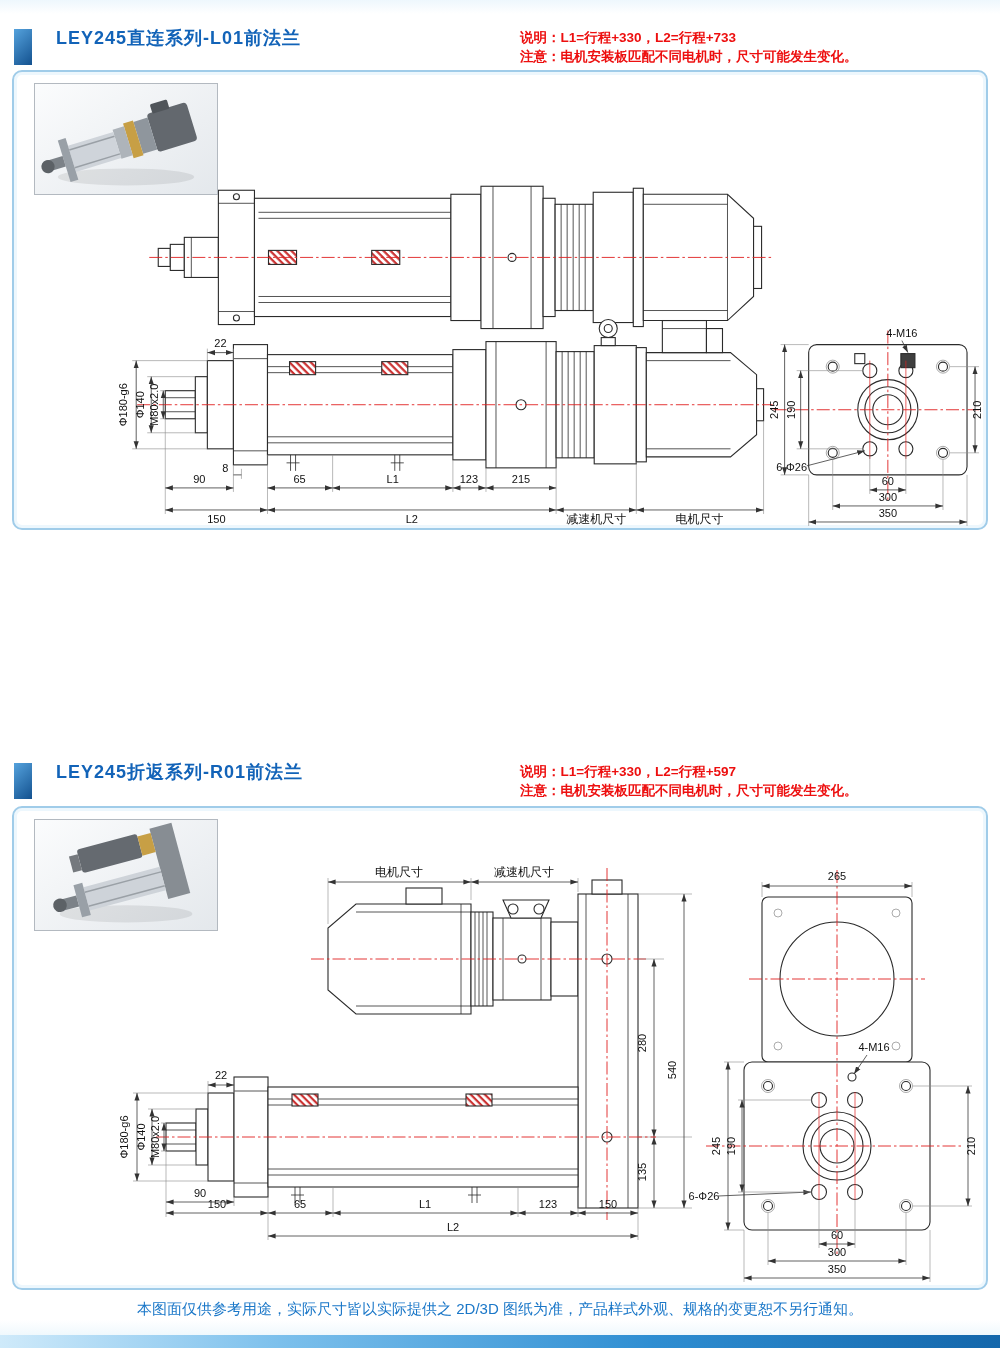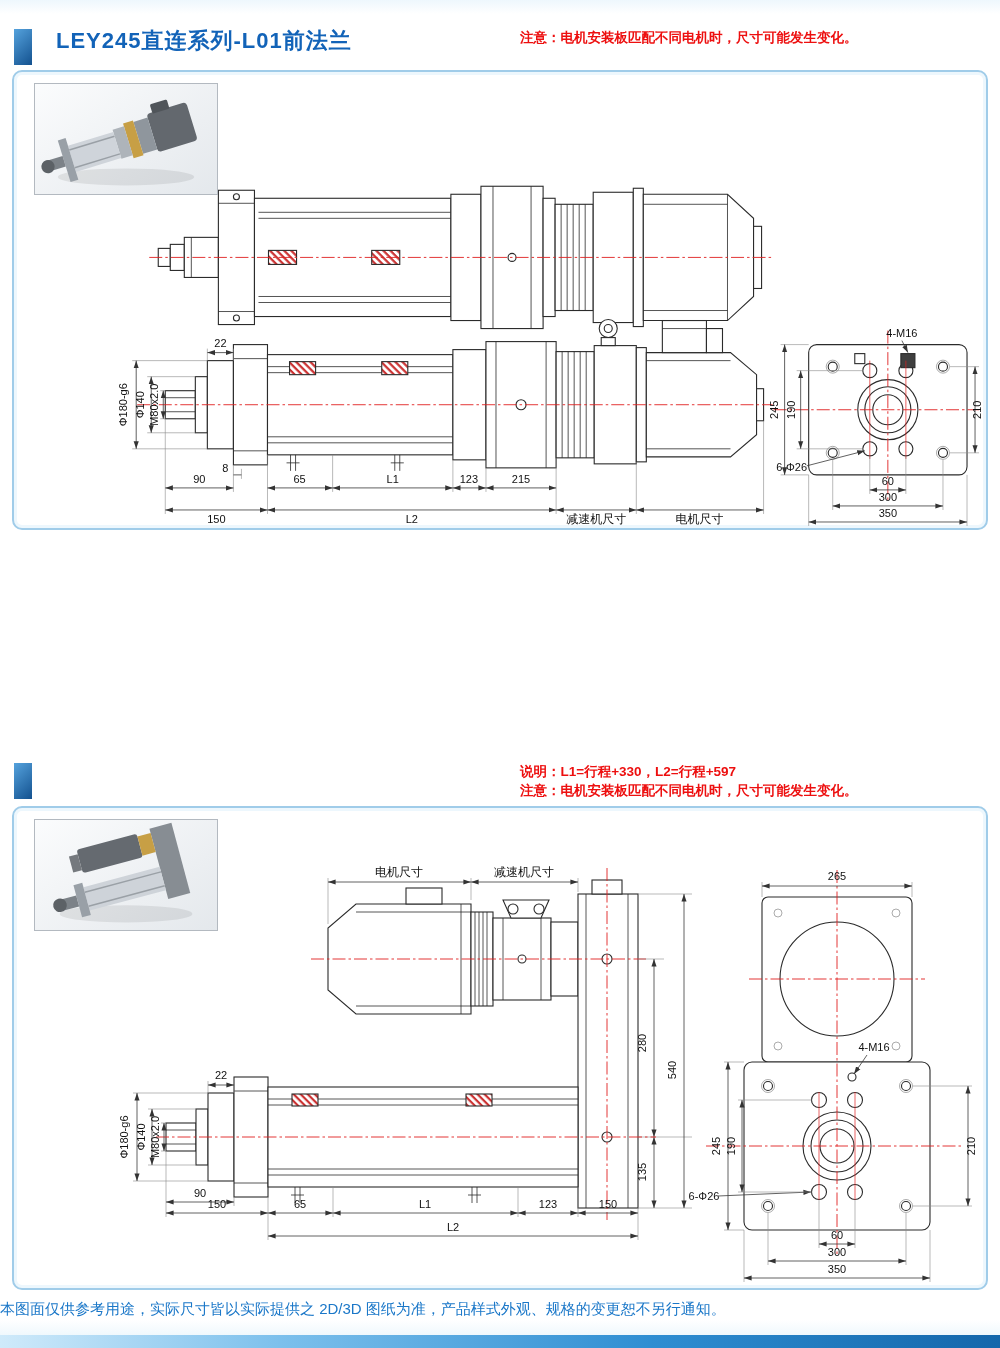--- a/index.html
+++ b/index.html
@@ -2,53 +2,54 @@
 <html><head>
 <meta charset="utf-8">
 <style>
   *{margin:0;padding:0;box-sizing:border-box}
   html,body{width:1000px;height:1348px}
   body{font-family:"Liberation Sans","DejaVu Sans",sans-serif;background:#fff}
   .page{position:relative;width:1000px;height:1348px;overflow:hidden;
     background:linear-gradient(180deg,#eef7fd 0%,#ffffff 14px,#ffffff 1320px,#e2f2fb 100%)}
   .sec-header{position:absolute;left:14px;width:974px;height:46px}
   .accent{position:absolute;left:0;top:3px;width:18px;height:36px;background:linear-gradient(135deg,#55a2dd,#13518f)}
-  .sec-title{position:absolute;left:42px;top:0;font-size:22px;font-weight:700;color:#1263b8;letter-spacing:1px;white-space:nowrap}
+  .sec-title{position:absolute;left:42px;top:0;font-size:18px;font-weight:700;color:#1263b8;letter-spacing:1px;white-space:nowrap}
   .sec-notes{position:absolute;left:506px;top:2px}
   .note{color:#ed0f0f;font-size:13.5px;font-weight:700;line-height:19px;white-space:nowrap}
   .panel{position:absolute;left:12px;width:976px;background:#fff;border:2px solid #a0cce9;border-radius:10px;
     box-shadow:inset 0 0 0 3px #edf7fd}
   .thumb{position:absolute;left:20px;top:11px;width:184px;height:112px;border:1px solid #b3b9c0;
     background:linear-gradient(145deg,#fbfcfd,#e4e8ec);z-index:2}
   .thumb svg{width:100%;height:100%;display:block}
   .draw{position:absolute;left:0;top:0;width:100%;height:100%}
   .part rect,.part path,.part circle{fill:#fff;stroke:#2b2b2b;stroke-width:1.1}
   .part line{stroke:#2b2b2b;stroke-width:0.8}
   .part .thin{stroke-width:0.55;stroke:#666}
   .hatch{stroke:#b42c2c;stroke-width:0.9}
   .cl{stroke:#e02020;stroke-width:0.9;stroke-dasharray:13 3 2.5 3;fill:none}
   .clx{stroke:#e02020;stroke-width:0.7;fill:none}
   .dim{stroke:#3a3a3a;stroke-width:0.8;fill:none}
   .ext{stroke:#8a8a8a;stroke-width:0.6;fill:none}
   .ldr{stroke:#3a3a3a;stroke-width:0.8;fill:none}
   .dtx{font-size:11px;fill:#111;text-anchor:middle}
   .dcn{font-size:12px;fill:#111;text-anchor:middle}
-  .footer-note{position:absolute;top:1300px;left:0;width:100%;color:#1a77c8;font-size:15px}
+  .footer-note{position:absolute;top:1300px;left:0;width:100%;text-align:center;color:#1a77c8;font-size:15px}
   .bottom-bar{position:absolute;left:0;top:1335px;width:1000px;height:13px;
     background:linear-gradient(90deg,#cfeafa,#7cc0ec 28%,#2f8ed2 65%,#1467ab)}
 </style>
 </head>
 <body>
 
 <div class="page">
 
   <header class="sec-header" style="top:26px">
     <div class="accent"></div>
     <div class="sec-title">LEY245直连系列-L01前法兰</div>
     <div class="sec-notes">
+      <div class="note">说明：L1=行程+330，L2=行程+733</div>
       <div class="note">注意：电机安装板匹配不同电机时，尺寸可能发生变化。</div>
     </div>
   </header>
 
   <section class="panel" style="top:70px;height:460px">
     <div class="thumb">
       <svg viewBox="0 0 190 116">
         <ellipse cx="95" cy="98" rx="72" ry="9" fill="rgba(0,0,0,0.08)"></ellipse>
         <g transform="translate(104,60) rotate(-17) scale(0.78)">
           <rect x="26" y="-30" width="56" height="54" rx="5" fill="#63686e"></rect>
@@ -275,20 +276,21 @@
         <line class="ext" x1="792" y1="402" x2="792" y2="453"></line>
         <line class="ext" x1="950" y1="402" x2="950" y2="453"></line>
         <line class="dim" x1="792" y1="449" x2="950" y2="449" marker-start="url(#arrM)" marker-end="url(#arrM)"></line>
         <text class="dtx" x="871" y="444">350</text>
       </g>
     </svg>
   </section>
 
   <header class="sec-header" style="top:760px">
     <div class="accent"></div>
+    <div class="sec-title">LEY245折返系列-R01前法兰</div>
     <div class="sec-notes">
       <div class="note">说明：L1=行程+330，L2=行程+597</div>
       <div class="note">注意：电机安装板匹配不同电机时，尺寸可能发生变化。</div>
     </div>
   </header>
 
   <section class="panel" style="top:806px;height:484px">
     <div class="thumb">
       <svg viewBox="0 0 190 116">
         <ellipse cx="95" cy="99" rx="70" ry="9" fill="rgba(0,0,0,0.08)"></ellipse>

